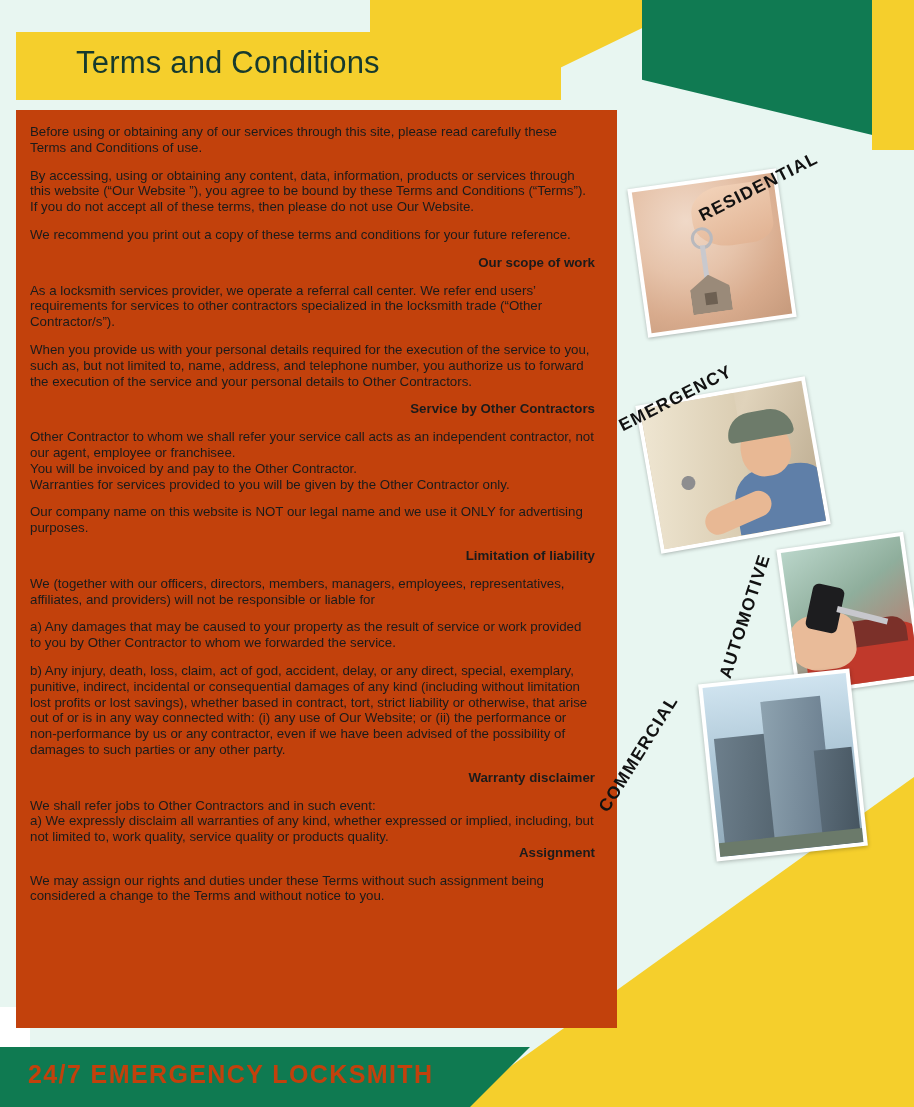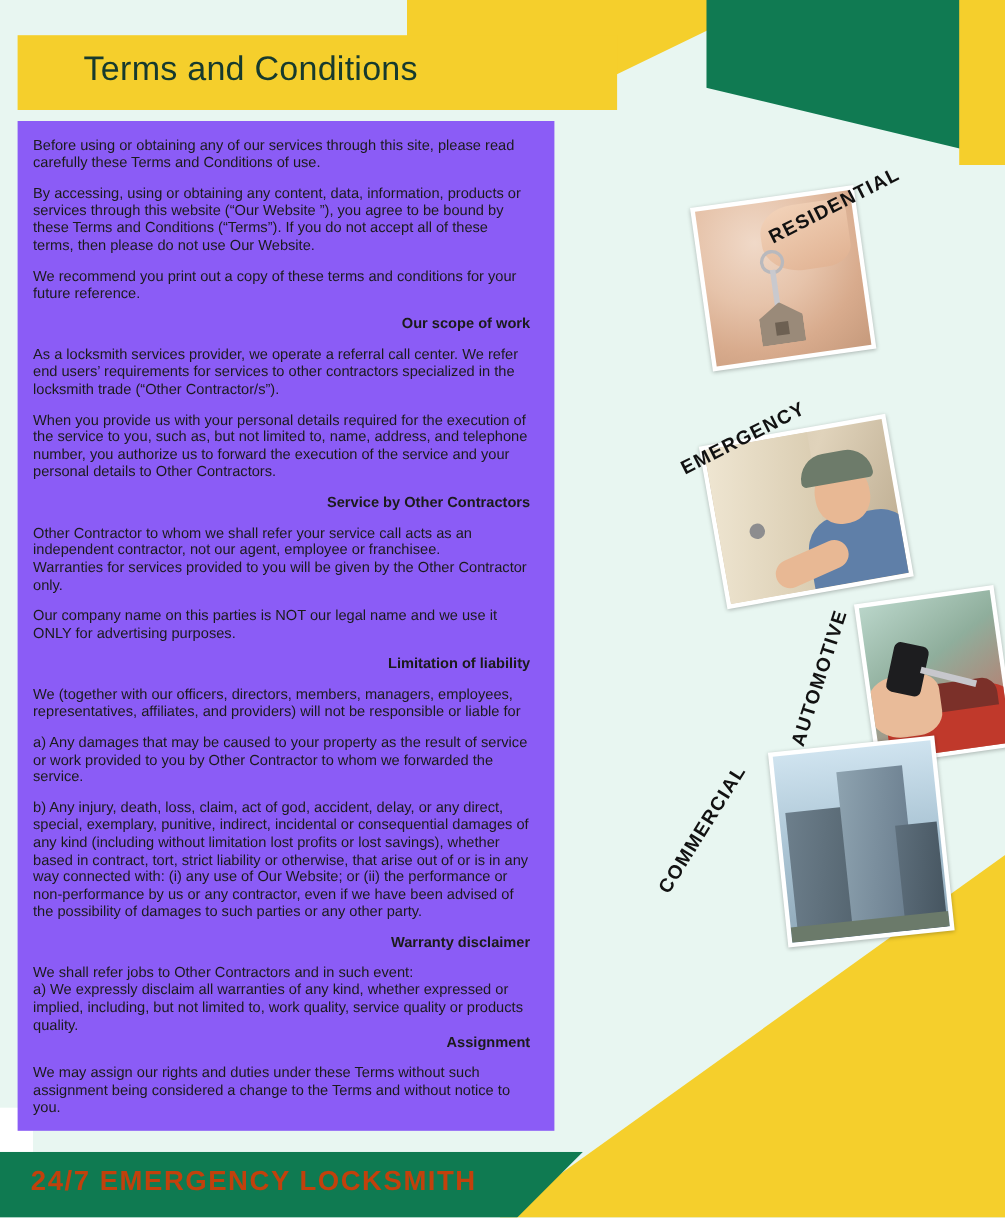--- a/index.html
+++ b/index.html
@@ -70,23 +70,23 @@
     font-size: 31px;
     font-weight: 400;
     color: #163a2e;
     letter-spacing: .2px;
   }
 
   
   .body-panel {
     position: absolute;
     top: 110px; left: 16px;
-    width: 488px;
+    width: 601px;
     height: 918px;
-    background: #8b5cf6;
+    background: #c2410c;
     padding: 14px 22px 10px 14px;
   }
   .body-panel p {
     margin: 0 0 12px 0;
     font-size: 13.3px;
     line-height: 15.8px;
     color: #1b1b1b;
   }
   .body-panel p.tight { margin-bottom: 0; }
   .sec-head {
@@ -332,23 +332,24 @@
   <p>By accessing, using or obtaining any content, data, information, products or services through this website (“Our Website ”), you agree to be bound by these Terms and Conditions (“Terms”). If you do not accept all of these terms, then please do not use Our Website.</p>
   <p>We recommend you print out a copy of these terms and conditions for your future reference.</p>
 
   <p class="sec-head">Our scope of work</p>
   <p>As a locksmith services provider, we operate a referral call center. We refer end users’ requirements for services to other contractors specialized in the locksmith trade (“Other Contractor/s”).</p>
 
   <p>When you provide us with your personal details required for the execution of the service to you, such as, but not limited to, name, address, and telephone number, you authorize us to forward the execution of the service and your personal details to Other Contractors.</p>
 
   <p class="sec-head">Service by Other Contractors</p>
   <p class="tight">Other Contractor to whom we shall refer your service call acts as an independent contractor, not our agent, employee or franchisee.</p>
+  <p class="tight">You will be invoiced by and pay to the Other Contractor.</p>
   <p>Warranties for services provided to you will be given by the Other Contractor only.</p>
 
-  <p>Our company name on this parties is NOT our legal name and we use it ONLY for advertising purposes.</p>
+  <p>Our company name on this website is NOT our legal name and we use it ONLY for advertising purposes.</p>
 
   <p class="sec-head">Limitation of liability</p>
   <p>We (together with our officers, directors, members, managers, employees, representatives, affiliates, and providers) will not be responsible or liable for</p>
   <p>a) Any damages that may be caused to your property as the result of service or work provided to you by Other Contractor to whom we forwarded the service.</p>
   <p>b) Any injury, death, loss, claim, act of god, accident, delay, or any direct, special, exemplary, punitive, indirect, incidental or consequential damages of any kind (including without limitation lost profits or lost savings), whether based in contract, tort, strict liability or otherwise, that arise out of or is in any way connected with: (i) any use of Our Website; or (ii) the performance or non-performance by us or any contractor, even if we have been advised of the possibility of damages to such parties or any other party.</p>
 
   <p class="sec-head">Warranty disclaimer</p>
   <p class="tight">We shall refer jobs to Other Contractors and in such event:</p>
   <p class="tight">a) We expressly disclaim all warranties of any kind, whether expressed or implied, including, but not limited to, work quality, service quality or products quality.</p>
 

